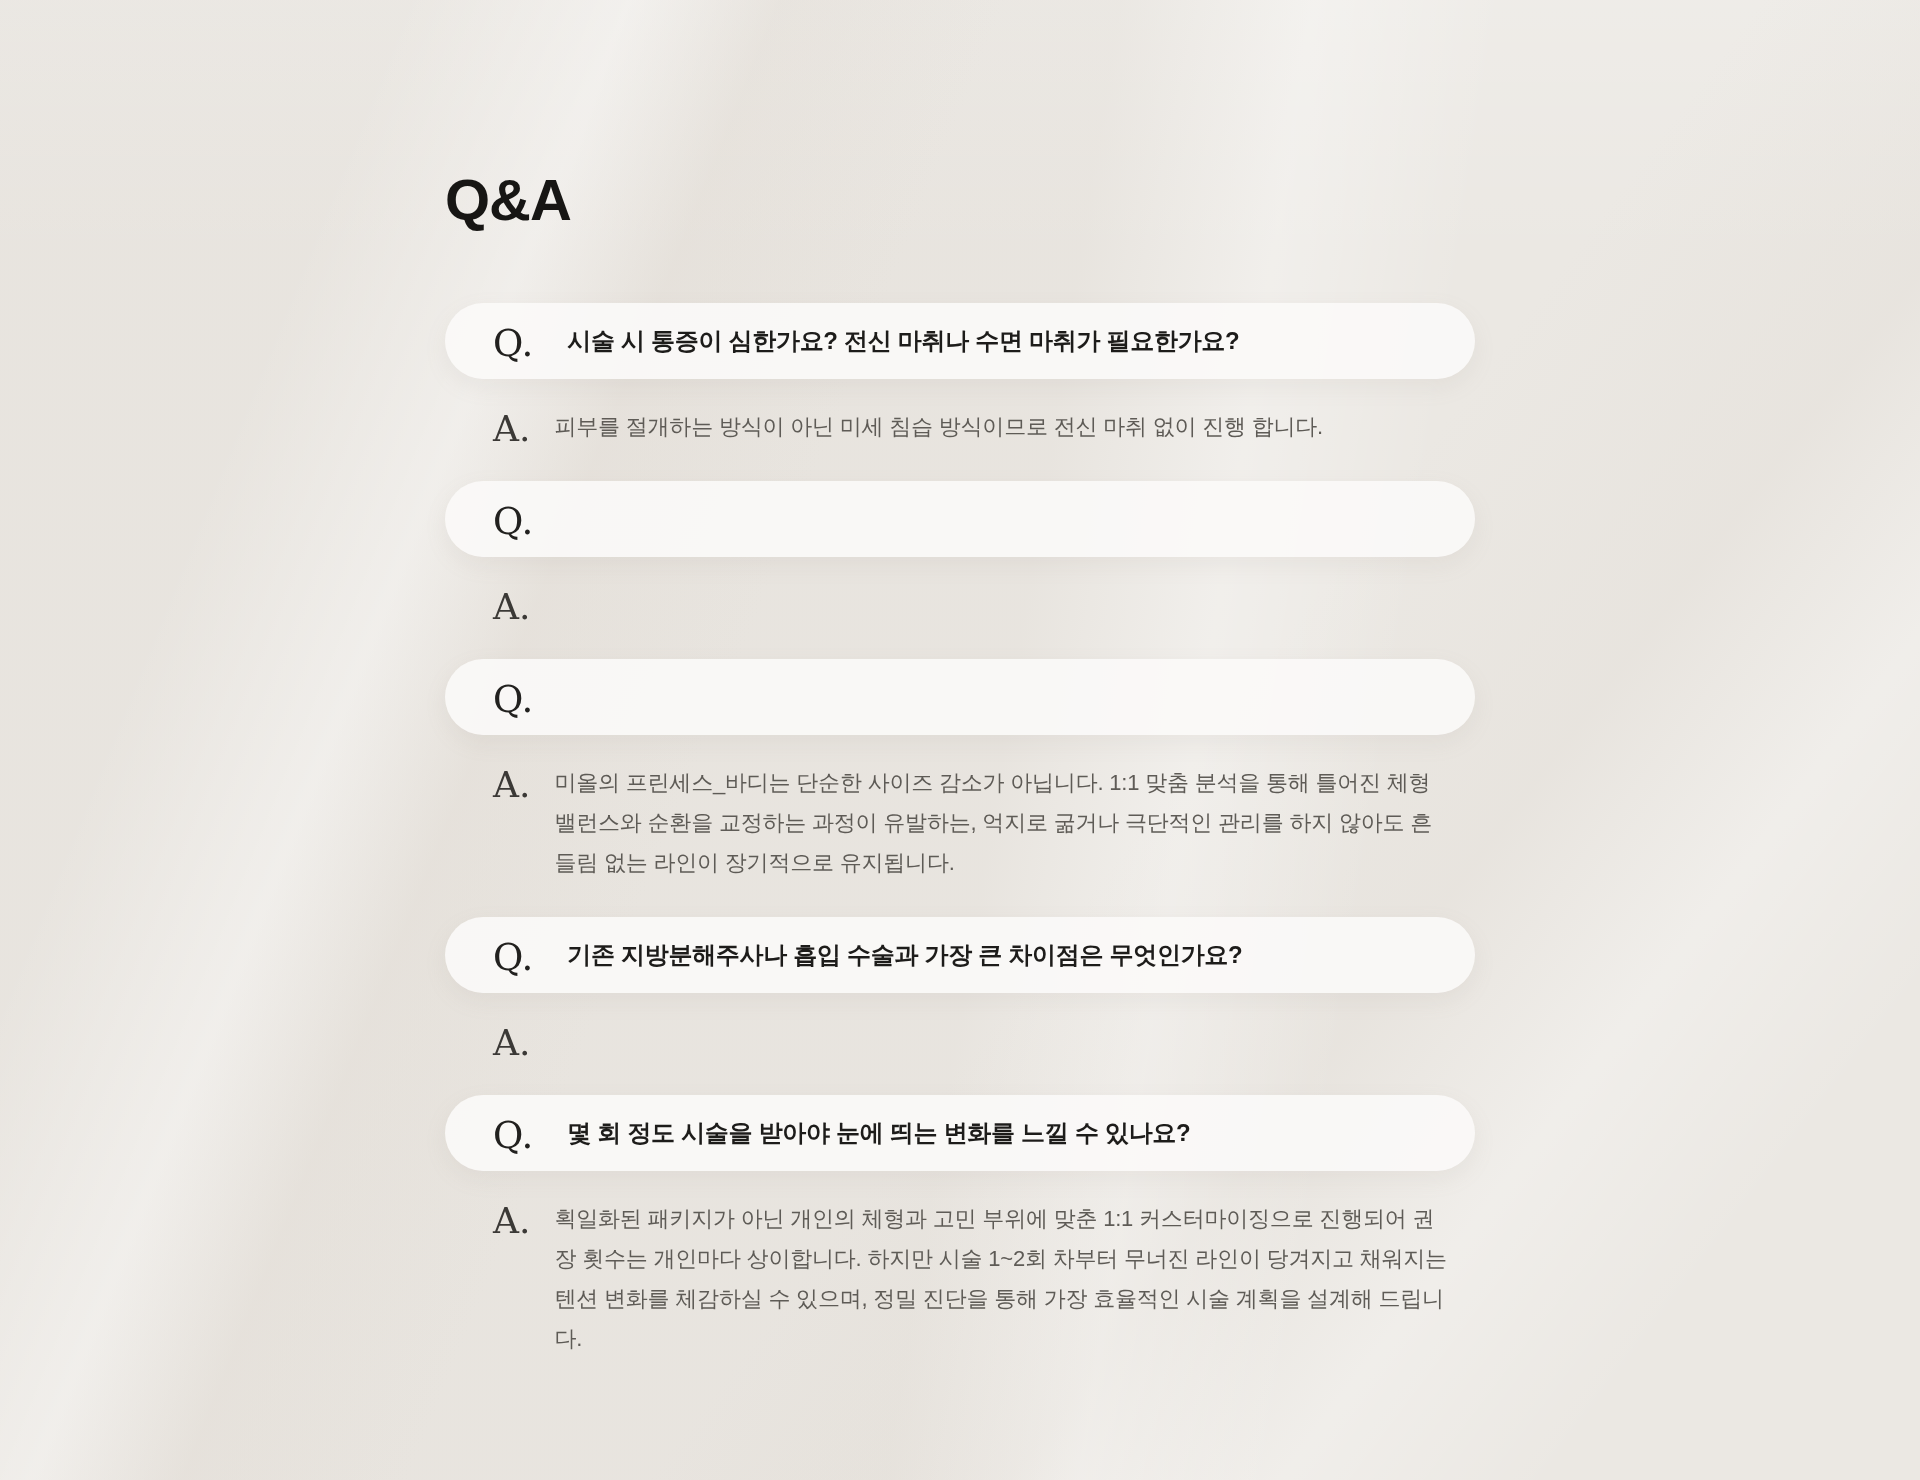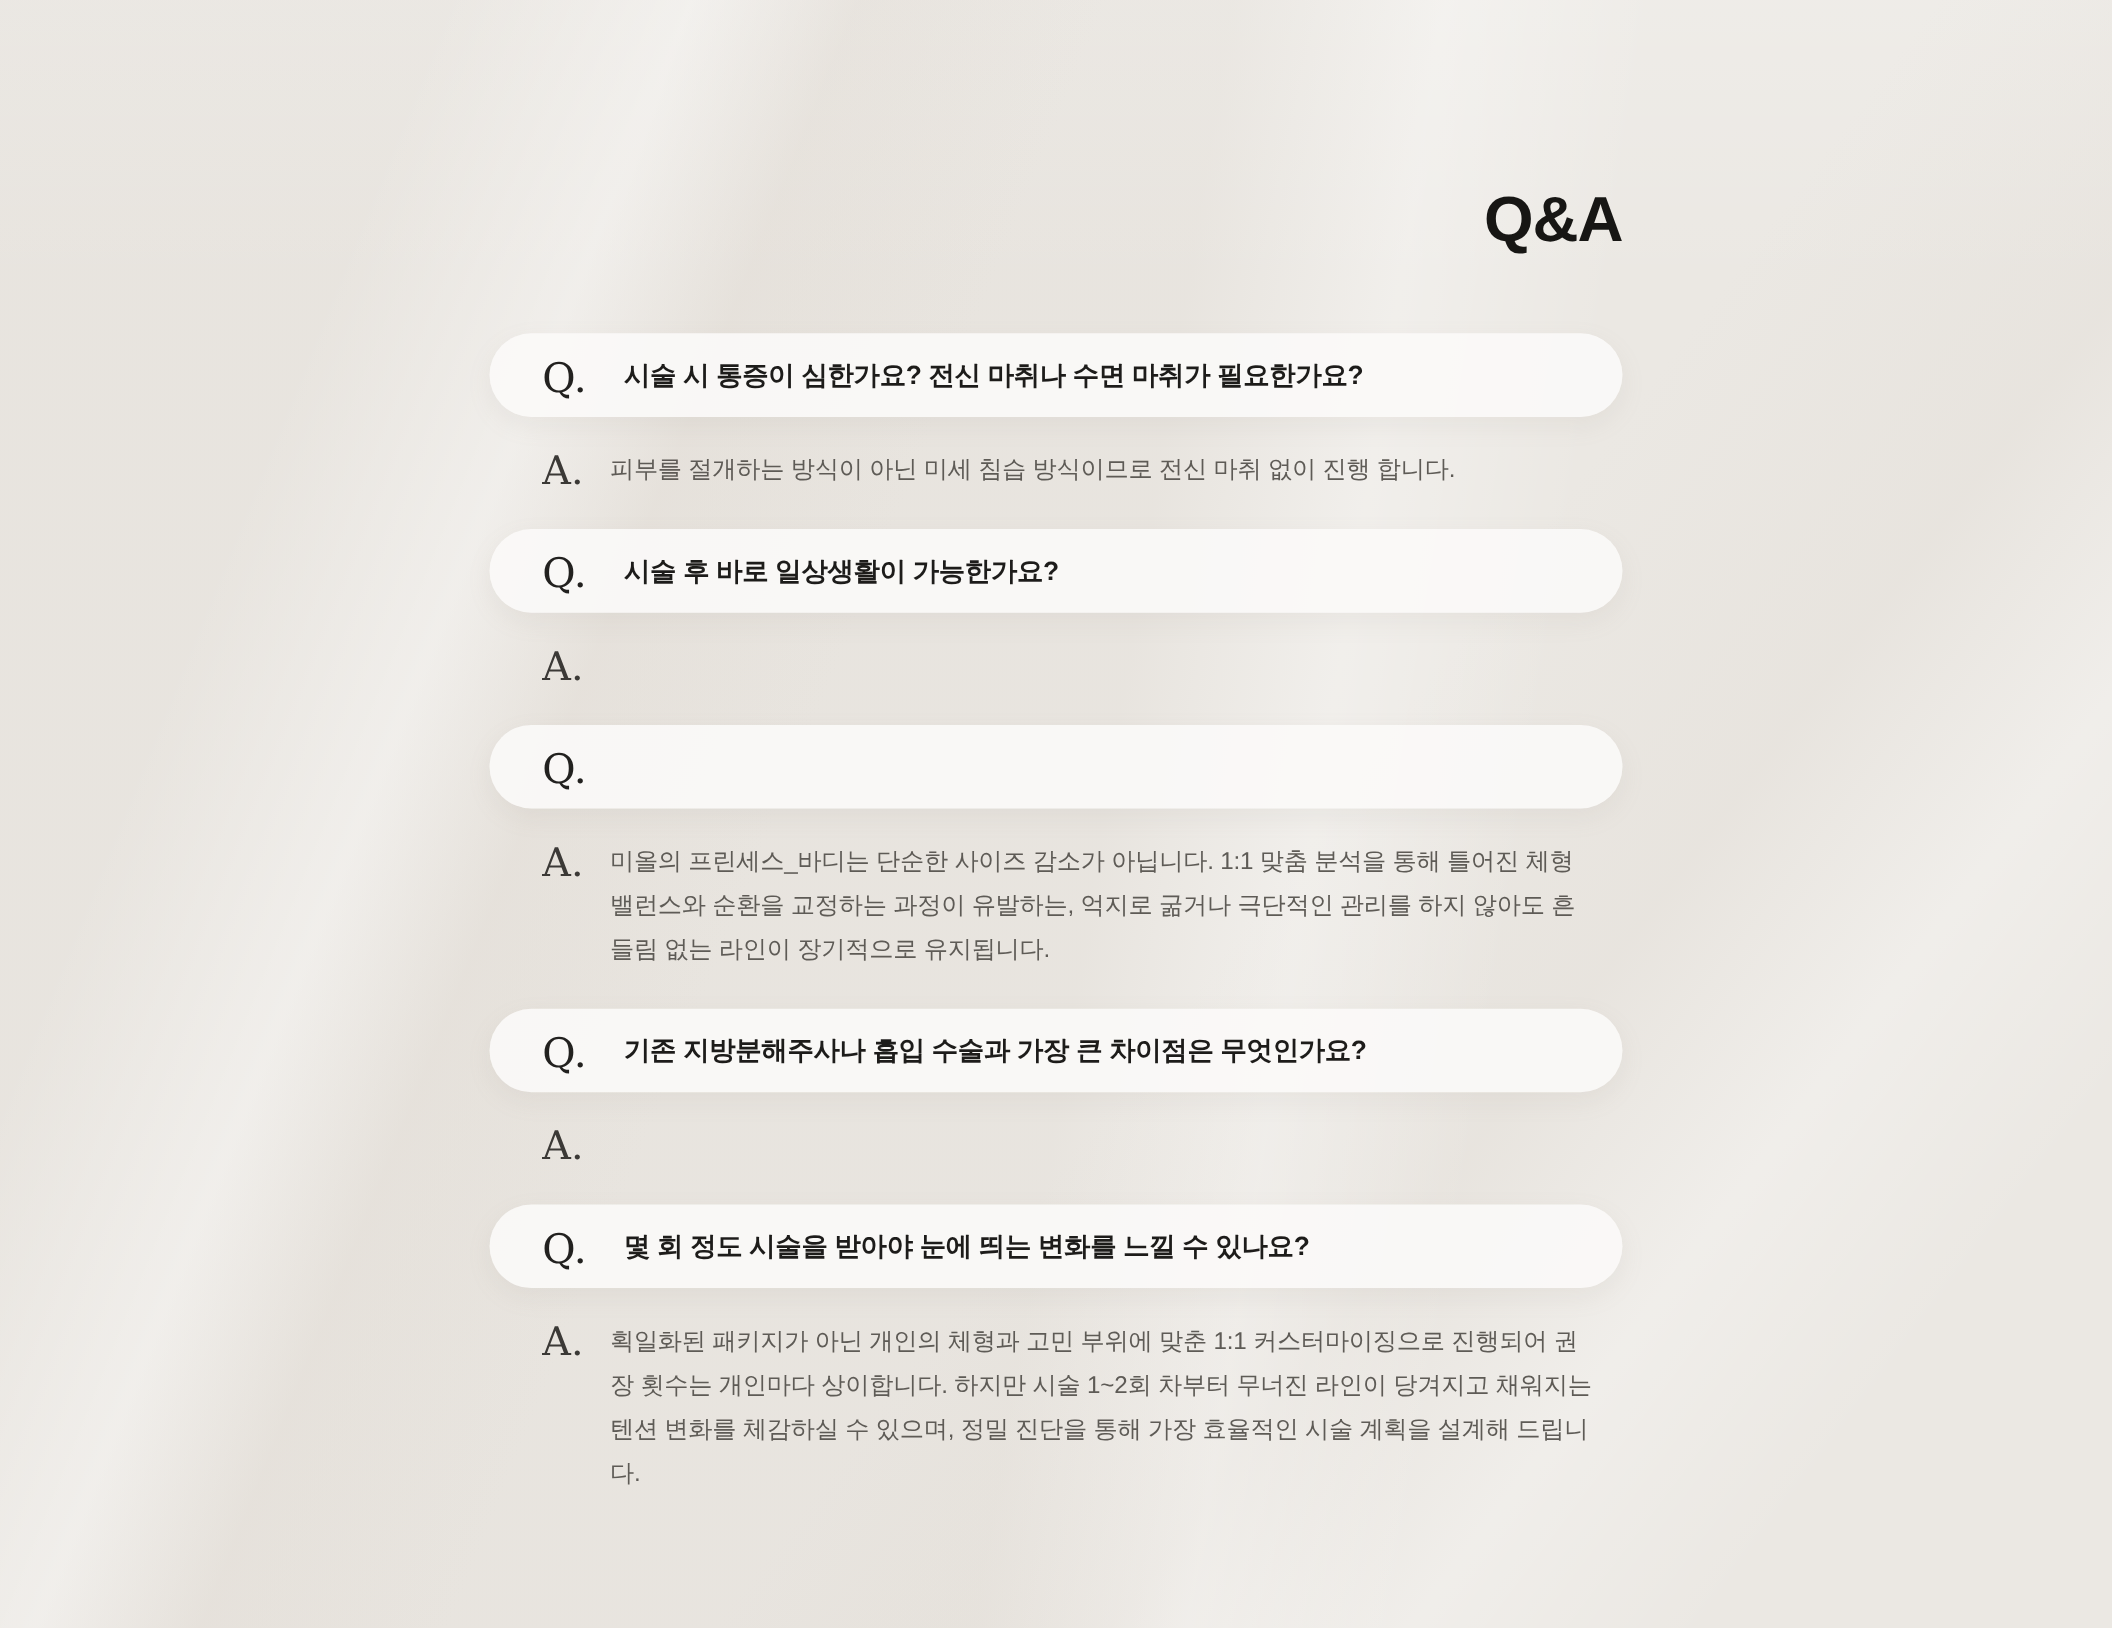--- a/index.html
+++ b/index.html
@@ -21,21 +21,21 @@
       linear-gradient(127deg, rgba(255,255,255,0) 58%, rgba(219,212,204,0.20) 70%, rgba(255,255,255,0.26) 79%, rgba(255,255,255,0) 88%),
       linear-gradient(180deg, rgba(255,255,255,0.18) 0%, rgba(255,255,255,0) 18%);
   }
   .column {
     width: 1030px;
     margin: 0 auto;
     padding-top: 166px;
   }
   .page-title {
     margin: 0 0 70px 0;
-    text-align: right;
+    text-align: left;
     font-size: 58px;
     font-weight: 800;
     letter-spacing: -1px;
     color: #171614;
   }
   .qa-item { margin-bottom: 34px; }
   .q-pill {
     box-sizing: border-box;
     height: 76px;
     border-radius: 38px;
@@ -98,21 +98,20 @@
       </div>
       <div class="a-row">
         <span class="serif-badge a-badge">A.</span>
         <p class="a-text">피부를 절개하는 방식이 아닌 미세 침습 방식이므로 전신 마취 없이 진행 합니다.</p>
       </div>
     </section>
 
     <section class="qa-item">
       <div class="q-pill">
         <span class="serif-badge q-badge">Q.</span>
-        <h2 class="q-text">시술 후 바로 일상생활이 가능한가요?</h2>
       </div>
       <div class="a-row">
         <span class="serif-badge a-badge">A.</span>
       </div>
     </section>
 
     <section class="qa-item">
       <div class="q-pill">
         <span class="serif-badge q-badge">Q.</span>
       </div>

